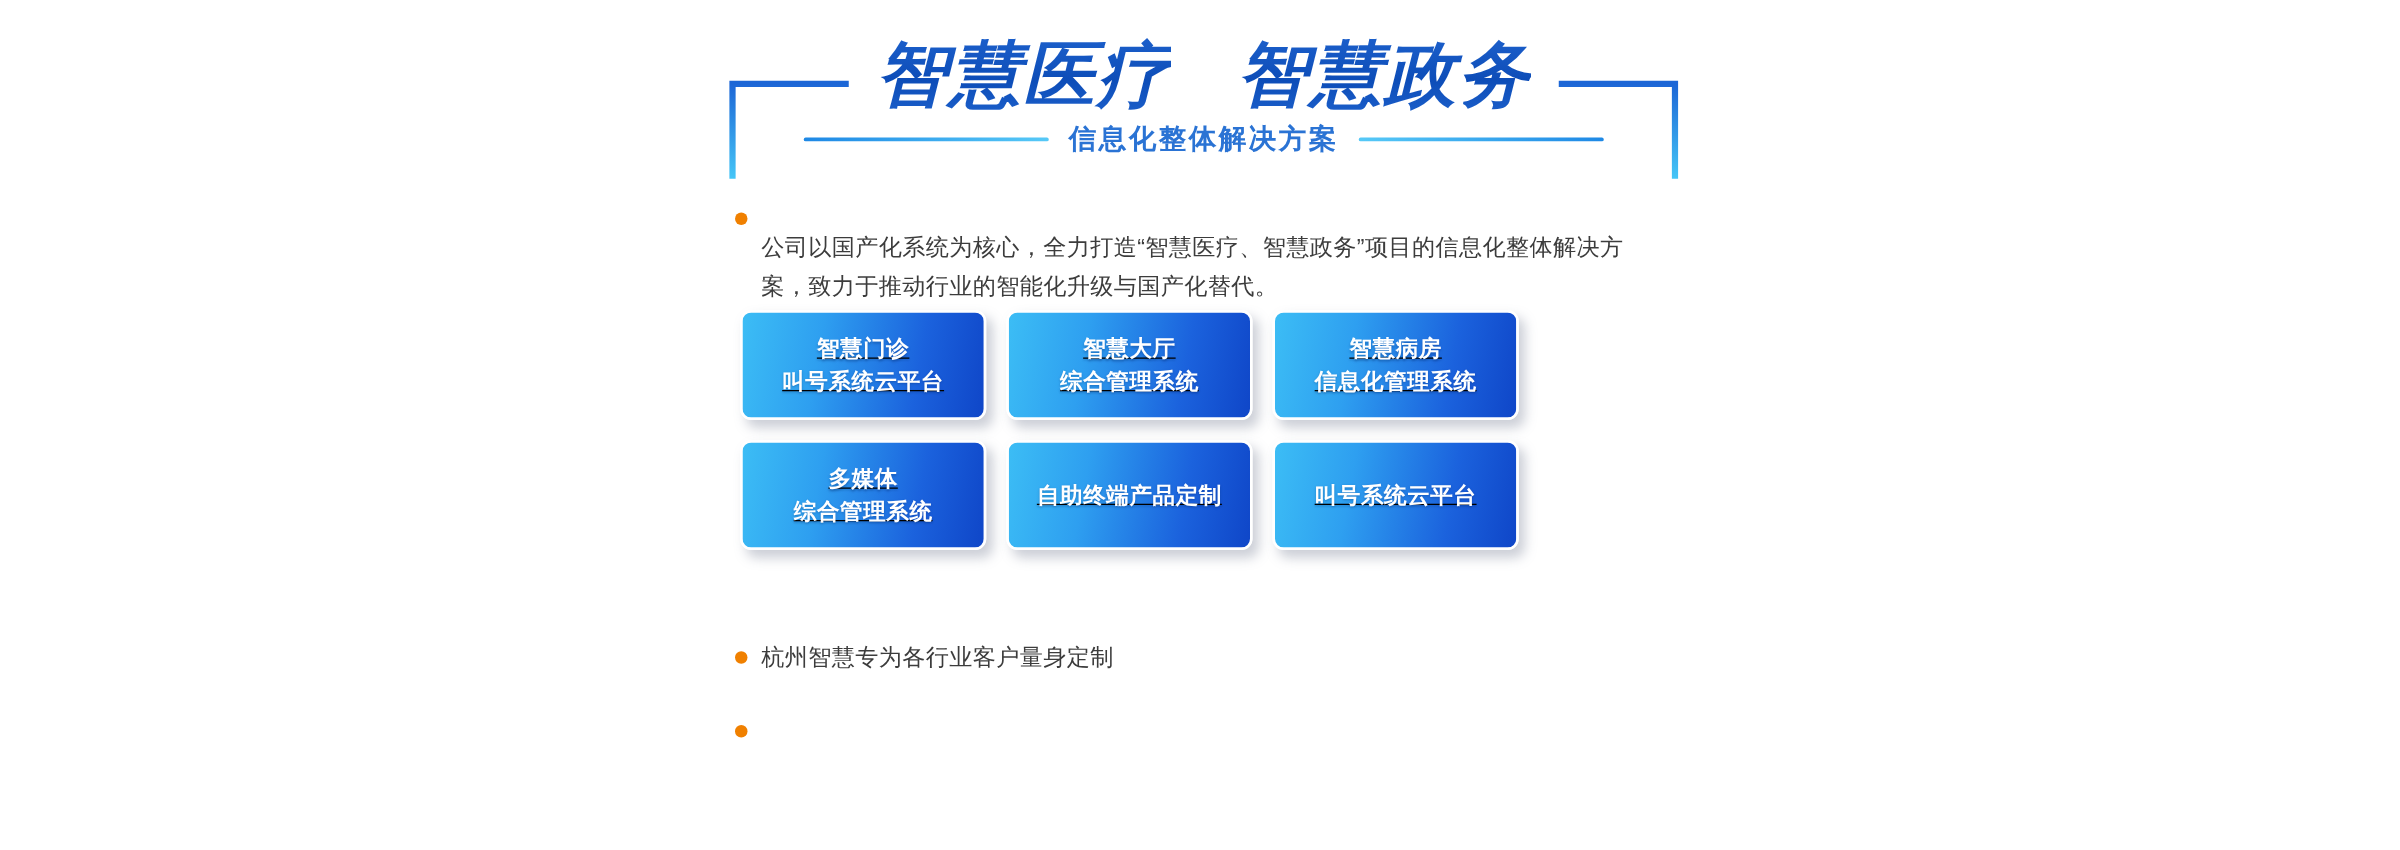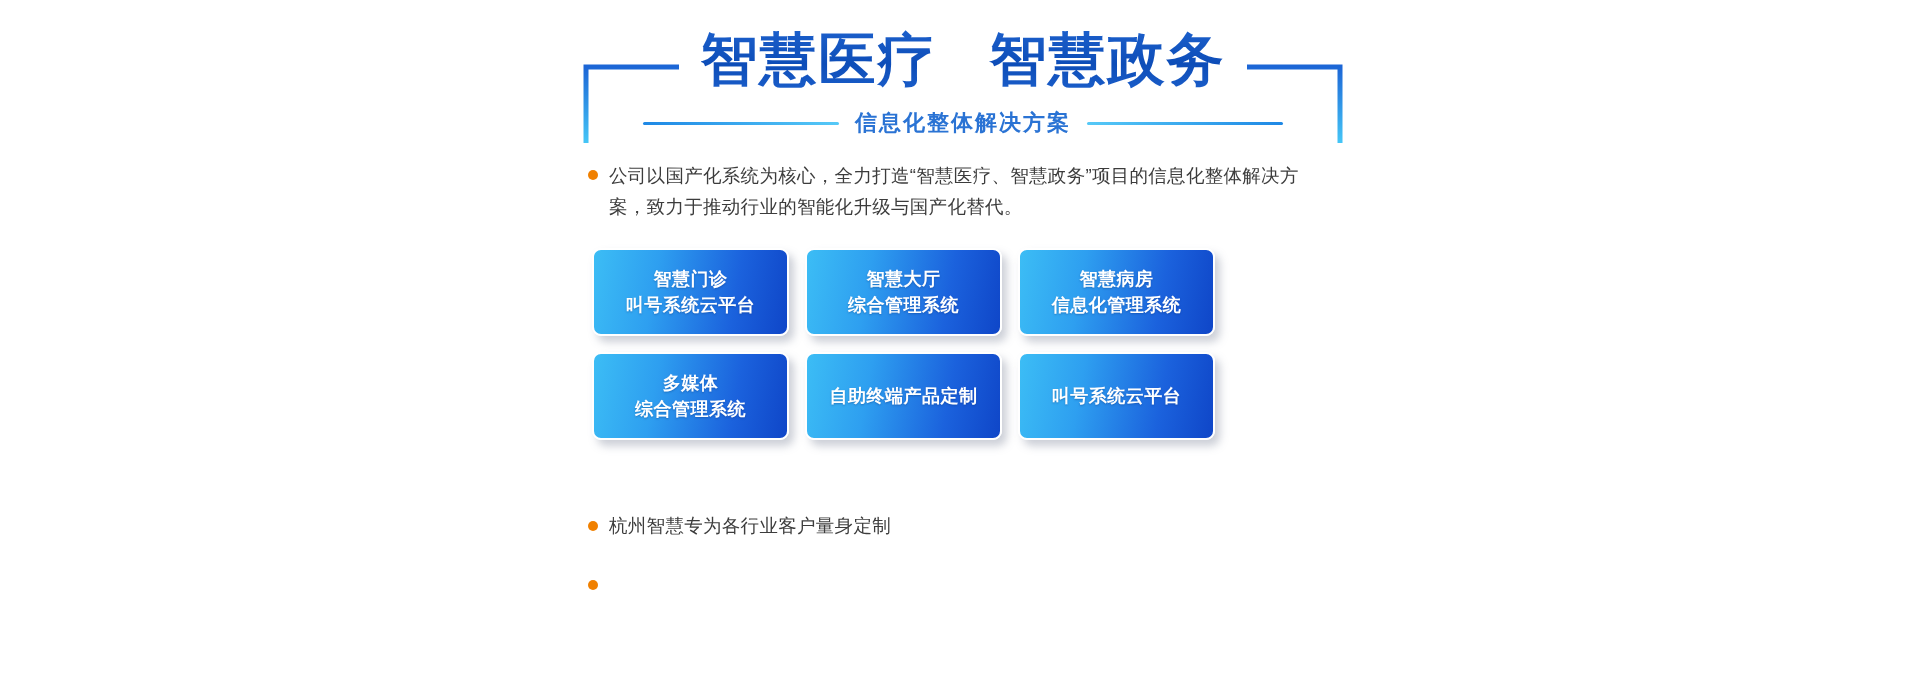--- a/index.html
+++ b/index.html
@@ -43,20 +43,21 @@
     height: 82px;
     pointer-events: none;
   }
   .title-row {
     position: absolute;
     left: 0;
     top: 0;
     width: 760px;
     text-align: center;
     white-space: nowrap;
+    font-style: italic;
   }
   .title-main {
     display: inline-block;
     font-size: 57px;
     font-weight: bold;
     letter-spacing: 2px;
     color: #1f63cf;
     background: linear-gradient(180deg, #1f63cf 0%, #0d4db8 55%, #1f63cf 100%);
     -webkit-background-clip: text;
     background-clip: text;
@@ -69,21 +70,20 @@
     width: 44px;
   }
   .subtitle-row {
     position: absolute;
     left: 0;
     top: 74px;
     width: 760px;
     display: flex;
     align-items: center;
     justify-content: center;
-    margin-top: 12px;
   }
   .sub-rule {
     height: 3px;
     width: 196px;
     background: linear-gradient(90deg, #1e88e5 0%, #56c9f7 100%);
     border-radius: 2px;
   }
   .sub-rule.right {
     background: linear-gradient(90deg, #56c9f7 0%, #1e88e5 100%);
   }
@@ -112,33 +112,35 @@
     background: #f08000;
     flex: 0 0 auto;
     margin-top: 10px;
     margin-right: 11px;
   }
   .lead-text {
     font-size: 18.5px;
     line-height: 31px;
     color: #3c3c3c;
     letter-spacing: 0.3px;
+    margin-top: 22px;
   }
 
   
   .grid {
     position: absolute;
     left: 592px;
     top: 248px;
     width: 740px;
   }
   .grid-row {
     display: flex;
     gap: 16px;
     margin-bottom: 16px;
+    text-decoration: underline;
   }
   .card {
     position: relative;
     width: 197px;
     height: 88px;
     border-radius: 9px;
     background: linear-gradient(100deg, #3cbdf5 0%, #2e9ff0 32%, #1b62dd 72%, #0f46c8 100%);
     box-shadow: 5px 6px 9px rgba(120,130,150,0.38);
     border: 2px solid #ffffff;
     box-sizing: border-box;

